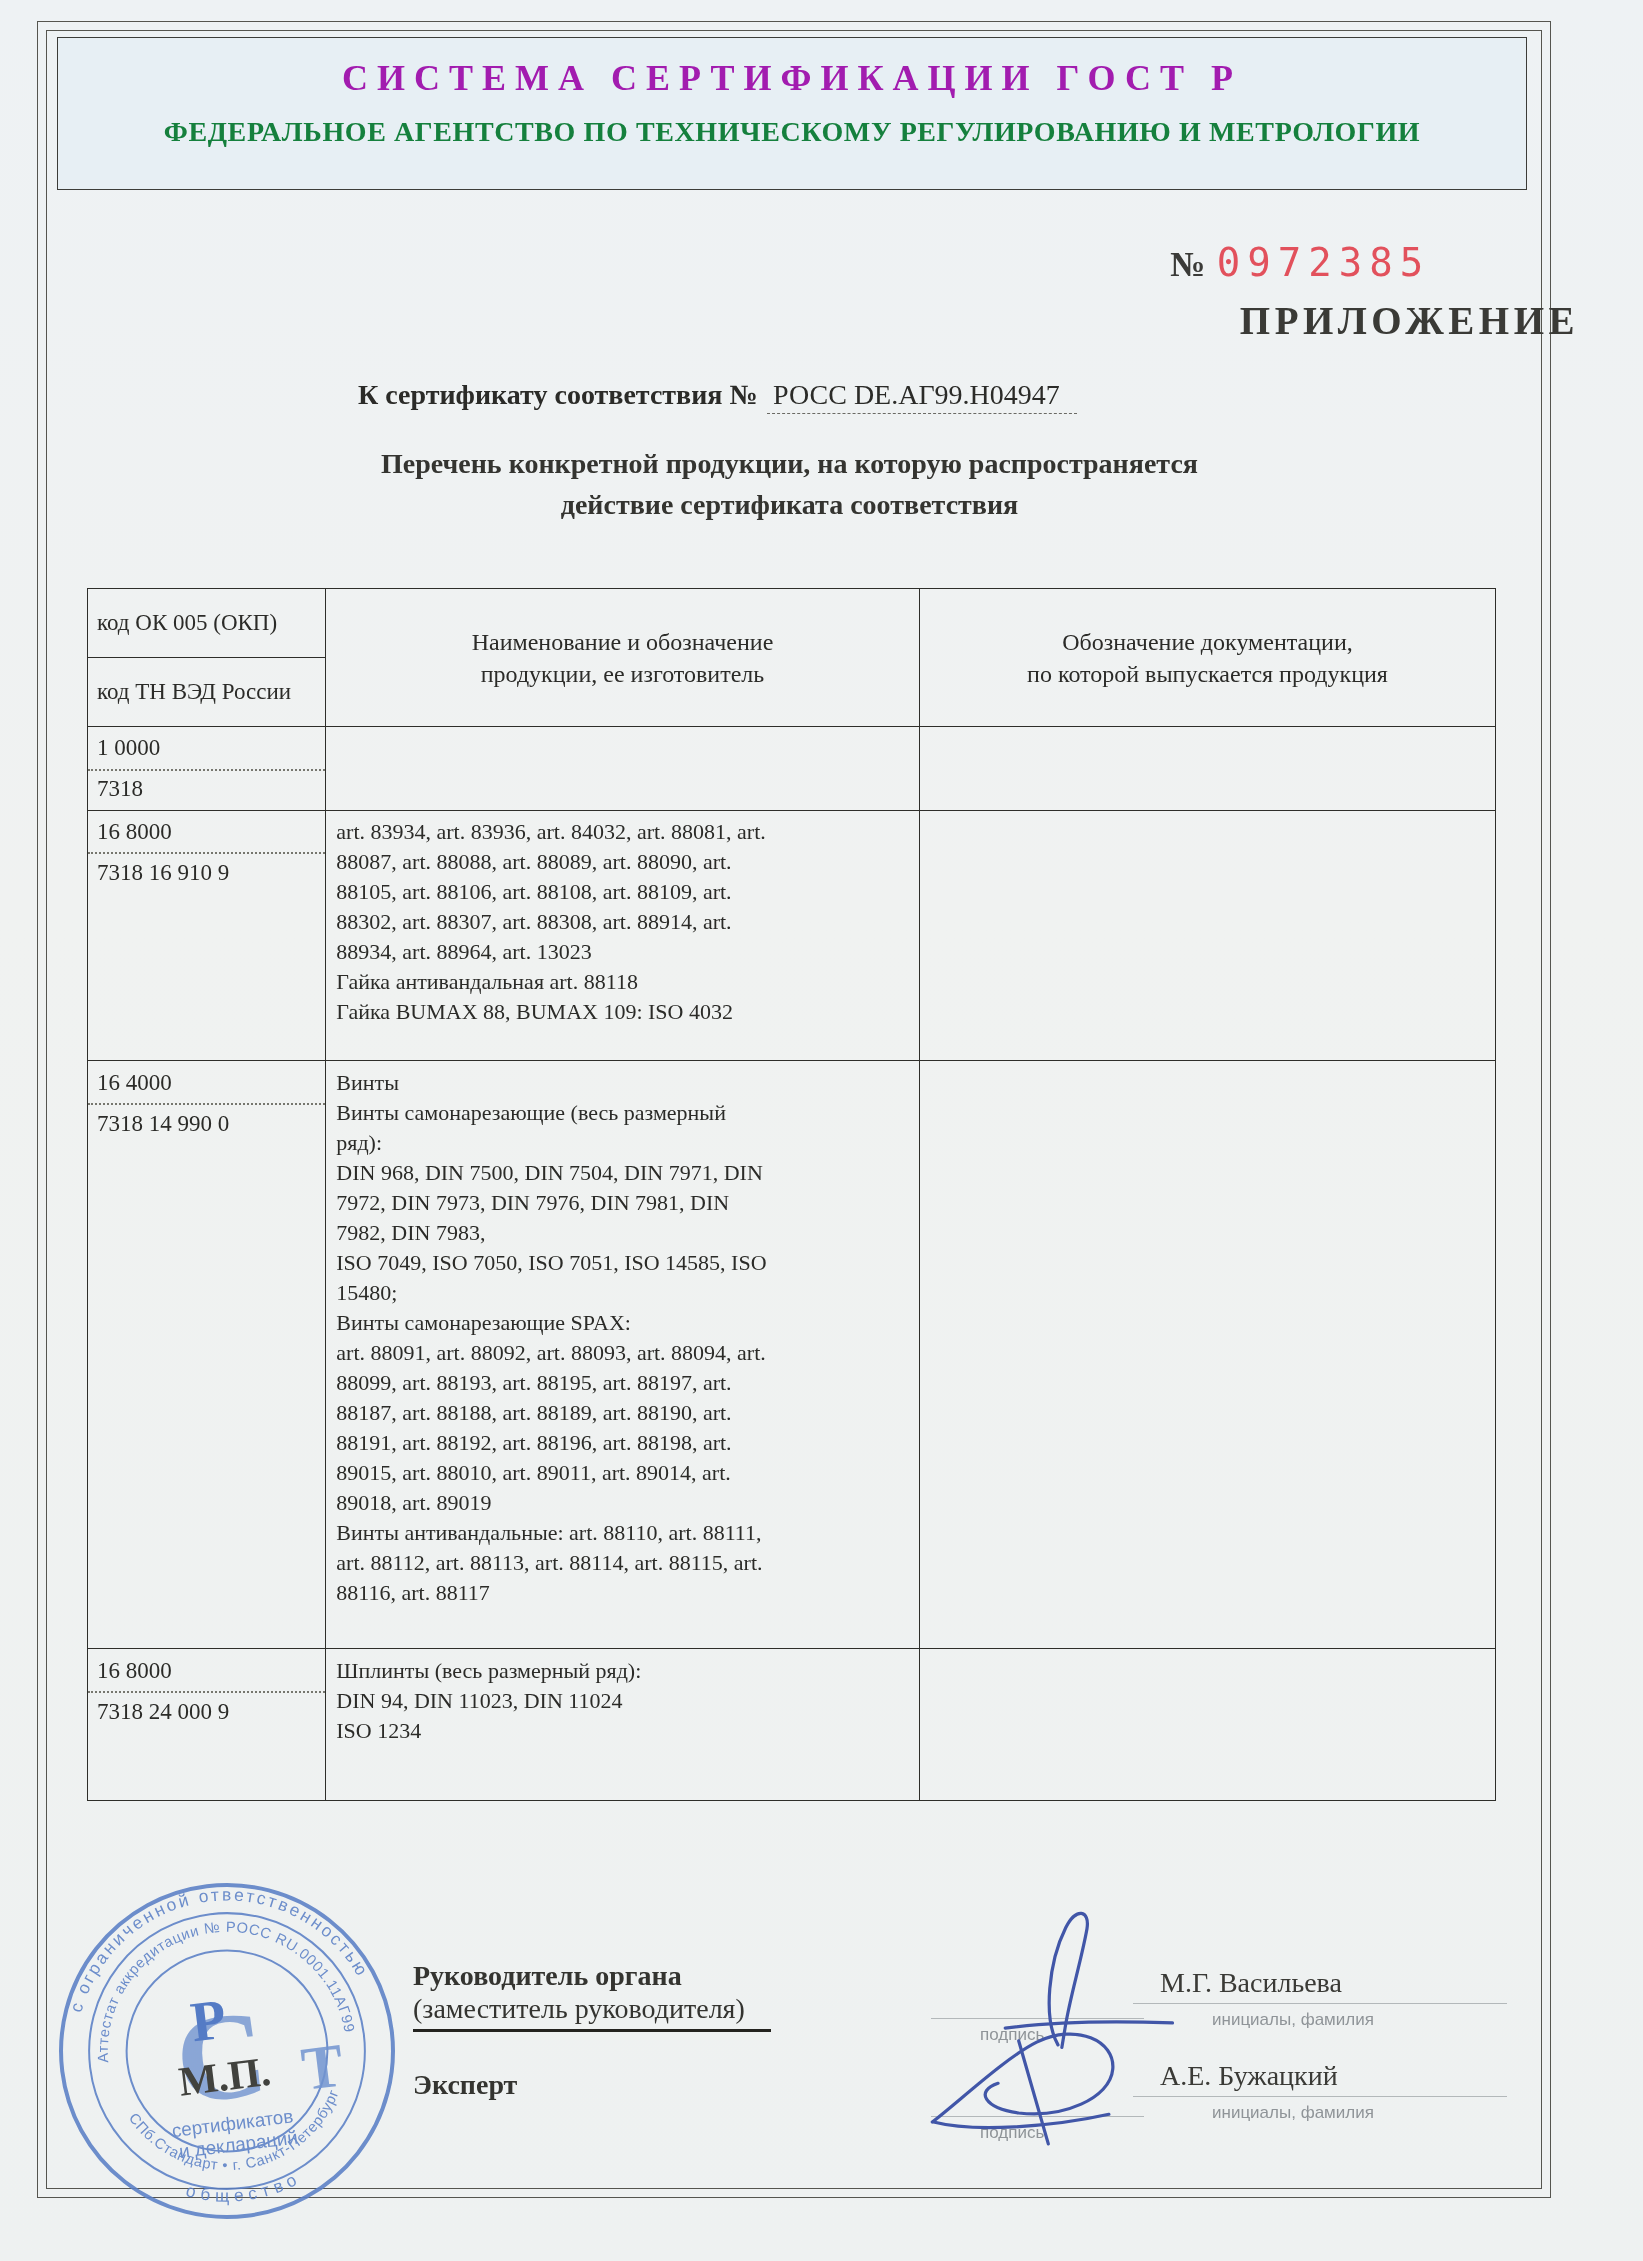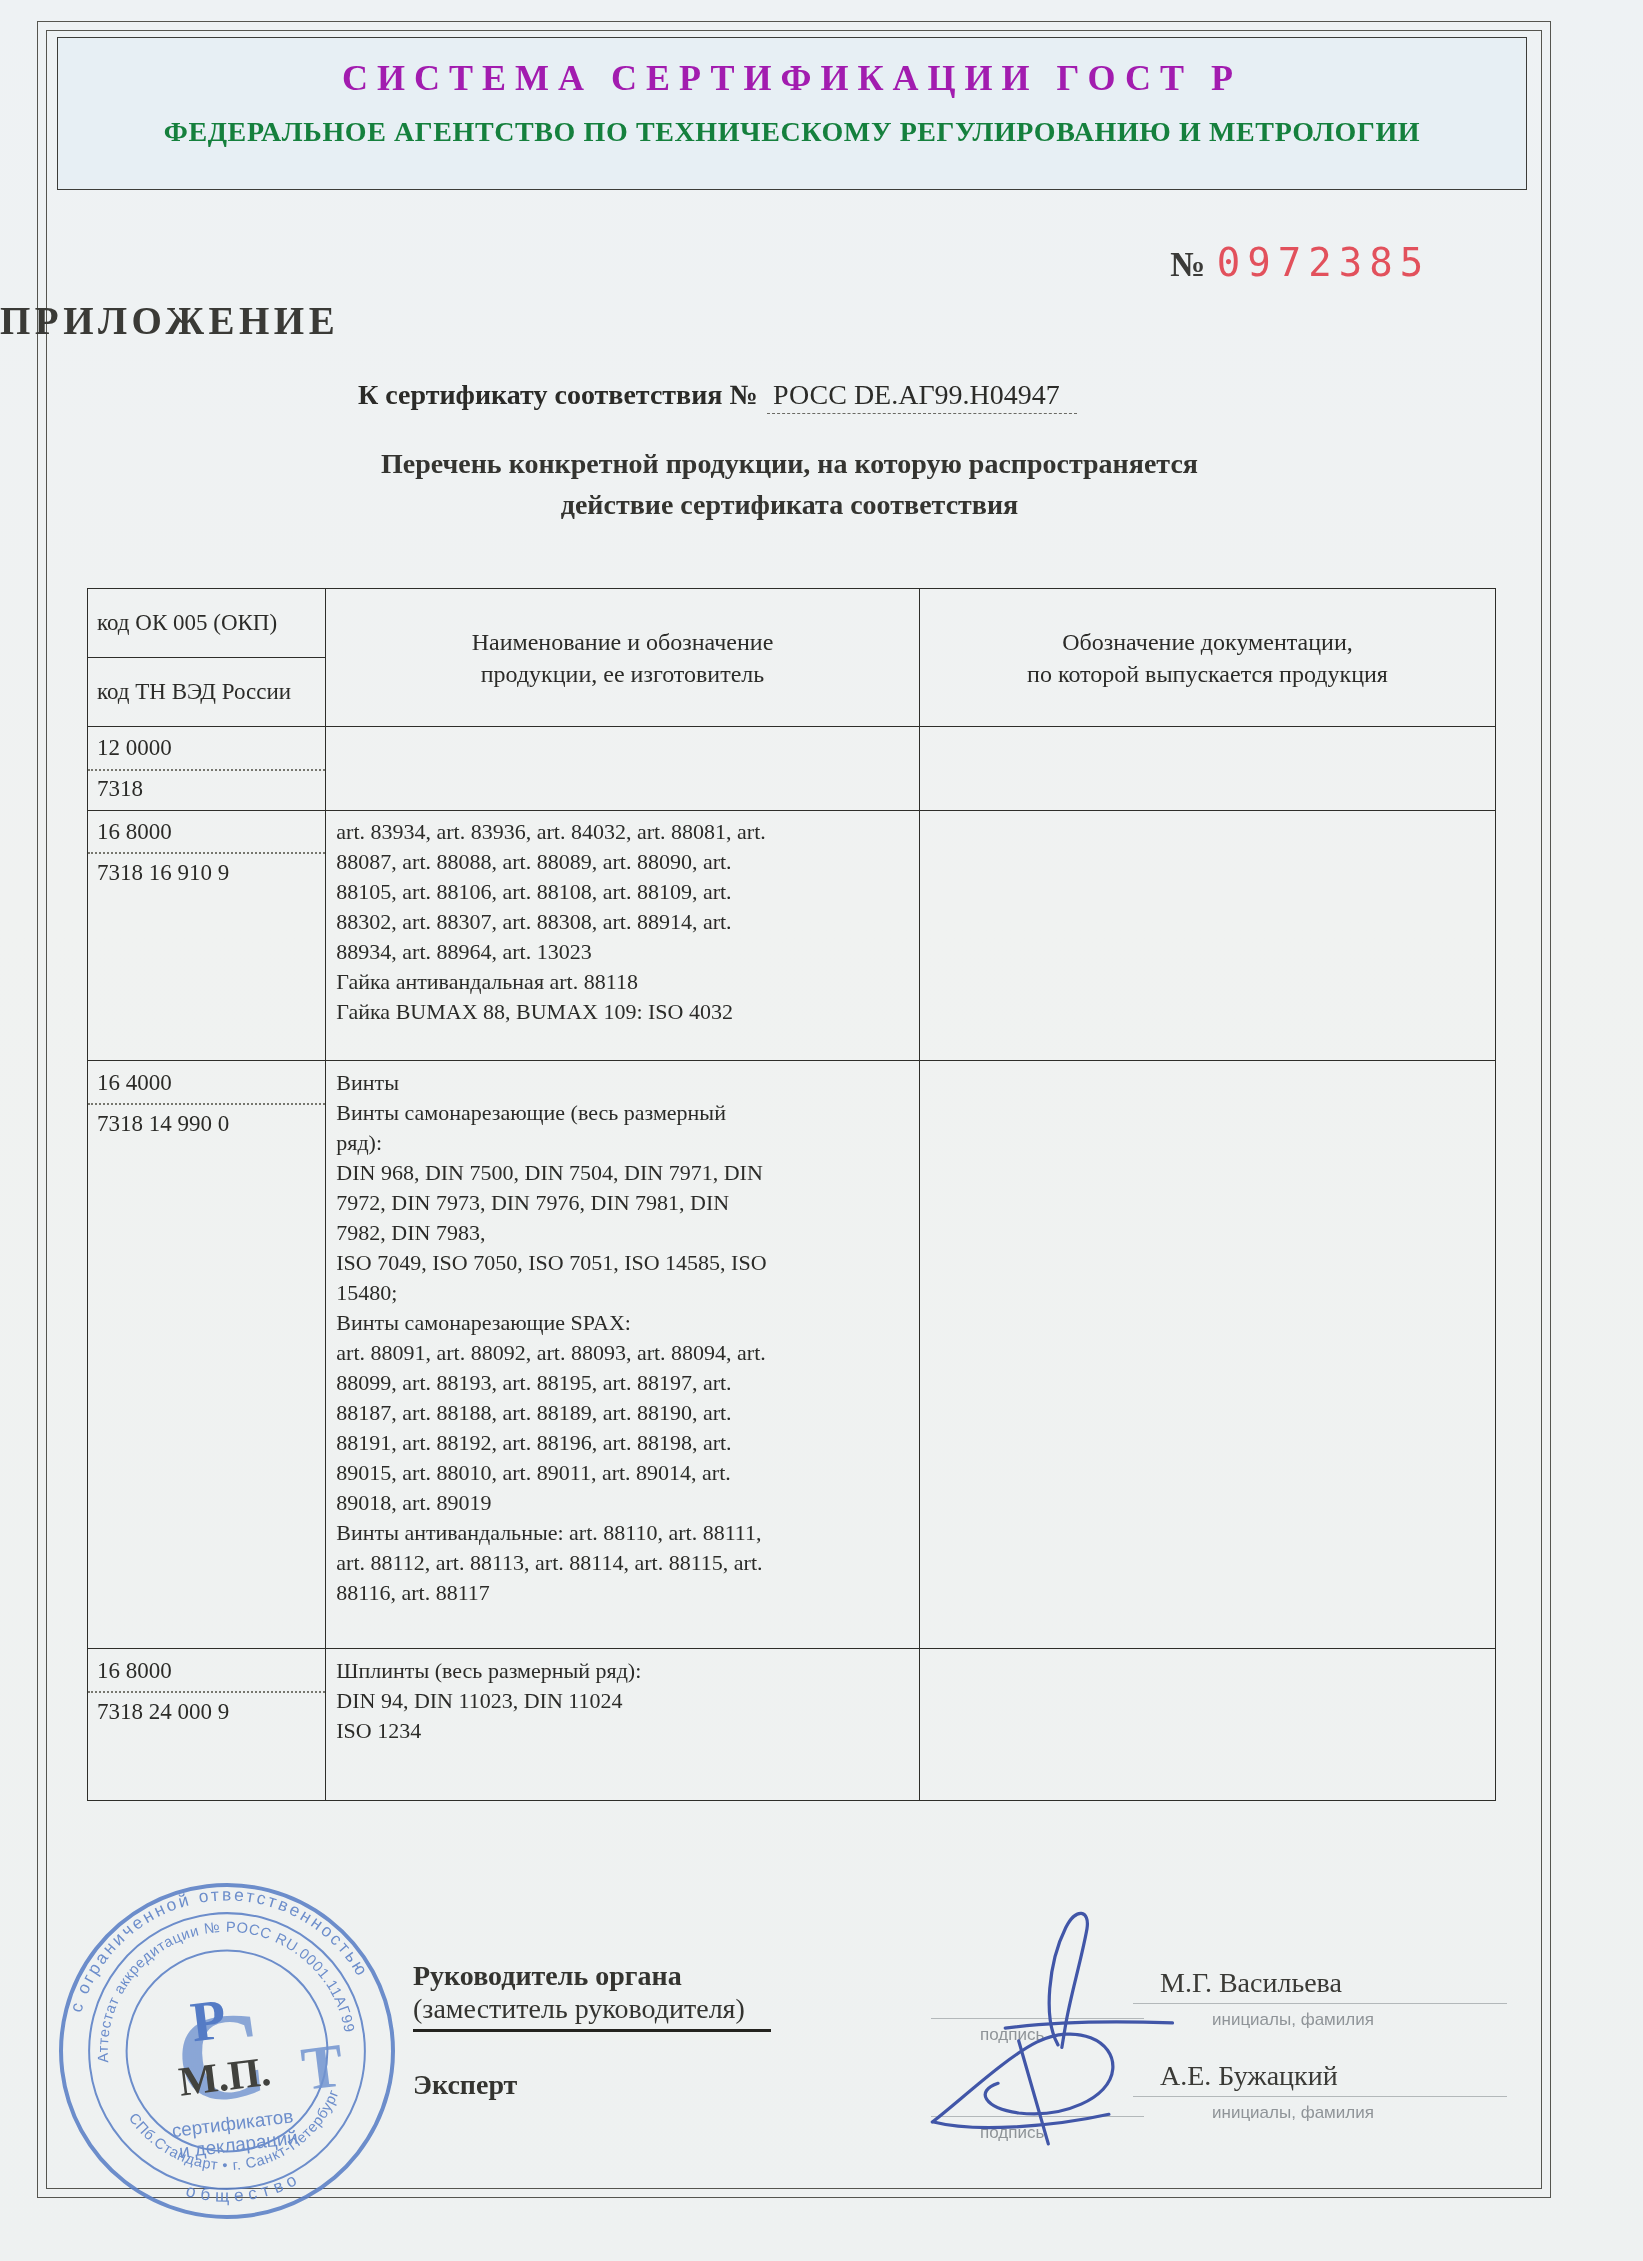--- a/index.html
+++ b/index.html
@@ -12,21 +12,21 @@
   .frame-inner{position:absolute;left:46px;top:30px;right:102px;bottom:72px;border:1.3px solid #55554f;}
   .header-box{
     position:absolute;left:57px;top:37px;width:1468px;height:151px;
     border:1.9px solid #3c3c38;background:#e7eff4;text-align:center;
   }
   .header-line1{margin-top:19.3px;font-size:36px;font-weight:bold;letter-spacing:9px;color:#a21caf;}
   .header-line2{margin-top:17px;font-size:28px;font-weight:bold;letter-spacing:0.6px;color:#15803d;}
   .cert-no{position:absolute;left:1170px;top:240px;white-space:nowrap;}
   .no-sign{font-size:35px;font-weight:bold;color:#3b3b38;margin-right:11.6px;}
   .no-digits{font-family:"DejaVu Sans Mono","DejaVu Sans",monospace;font-size:39px;letter-spacing:7px;color:#e2515c;}
-  .title-wrap{position:absolute;left:0;top:298px;width:1579px;text-align:left;}
+  .title-wrap{position:absolute;left:0;top:298px;width:1579px;text-align:right;}
   .doc-title{font-size:39px;font-weight:bold;letter-spacing:4.5px;color:#3a3a36;}
   .cert-line{position:absolute;left:358px;top:379px;white-space:nowrap;font-size:28px;}
   .cert-line .lbl{font-weight:bold;}
   .cert-line .val{margin-left:9px;padding:0 17px 2.6px 6.4px;border-bottom:1.9px dashed #6a6a64;}
   .subtitle-wrap{position:absolute;left:0;top:443px;width:1579px;text-align:center;font-size:28px;font-weight:bold;line-height:41px;color:#343430;}
   
   table.products{
     position:absolute;left:87px;top:588px;width:1409px;
     border-collapse:collapse;table-layout:fixed;background:transparent;
   }
@@ -120,21 +120,21 @@
         </th>
         <th>
           <div class="th-center">Обозначение документации,
 по которой выпускается продукция</div>
         </th>
       </tr>
     </thead>
     <tbody>
     <tr class="body-row">
       <td class="codes">
-        <div class="okp">12 0000</div>
+        <div class="okp">1 0000</div>
         <div class="dots"></div>
         <div class="tnved">7318</div>
       </td>
       <td class="prod"><span class="product"></span></td>
       <td class="docs-cell"><span class="docs"></span></td>
     </tr>
 
     <tr class="body-row">
       <td class="codes">
         <div class="okp">16 8000</div>

